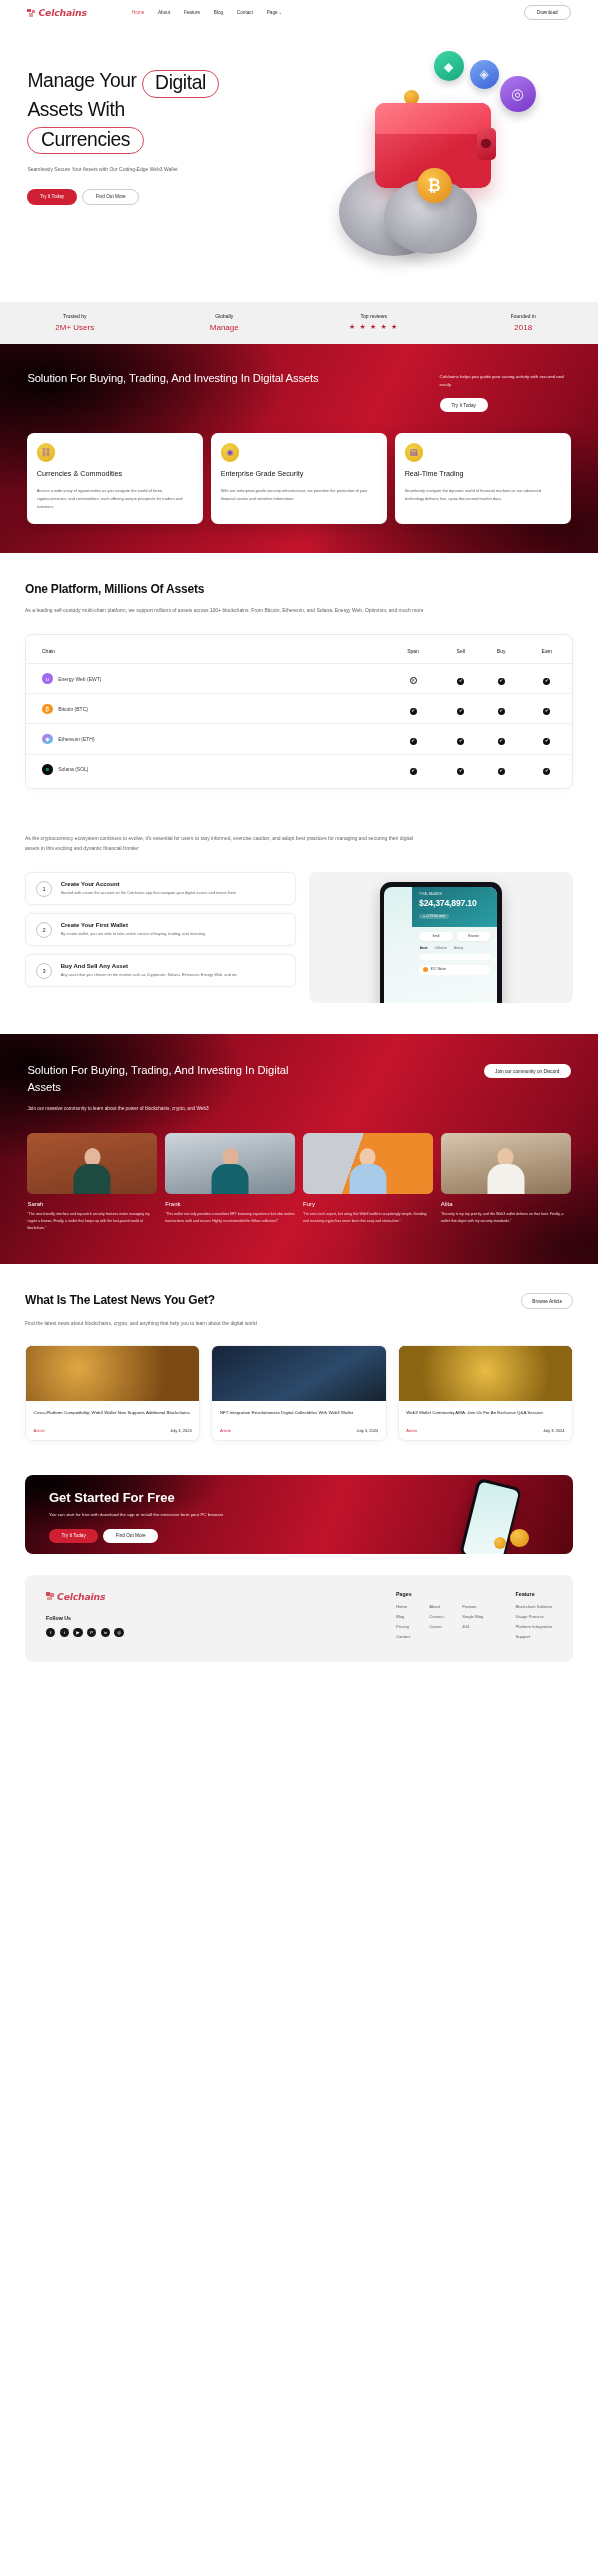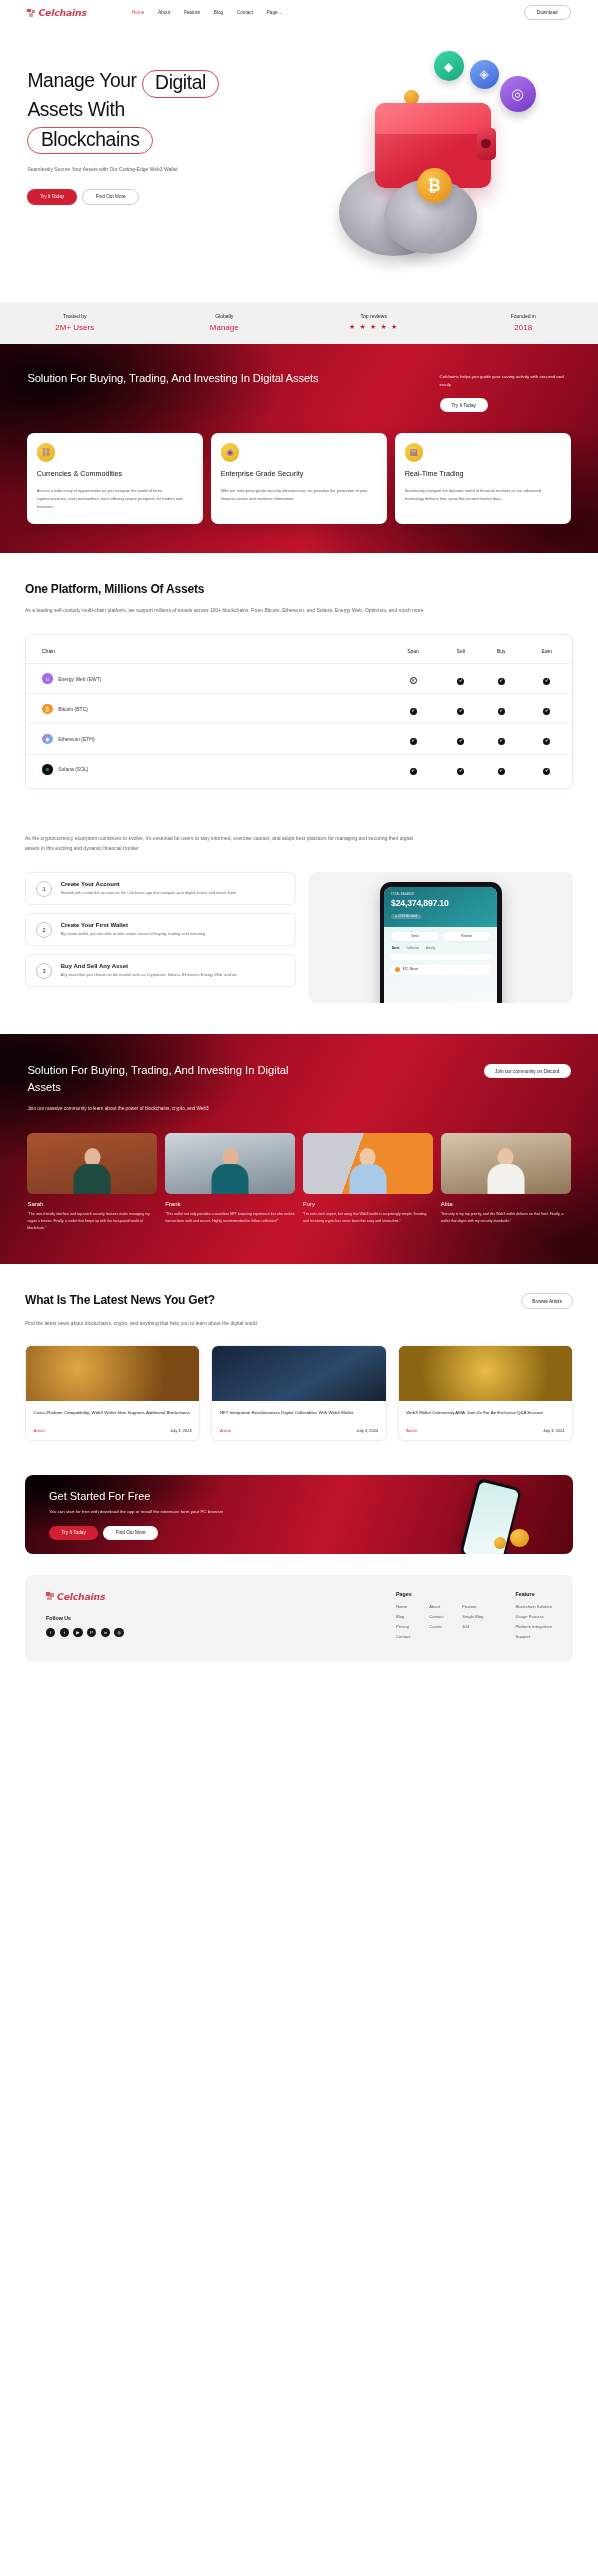--- a/index.html
+++ b/index.html
@@ -175,21 +175,21 @@
   .phone-col {
     flex:1; background:#f4f3f3; border-radius:7.5px; height:131px; position:relative;
     overflow:hidden;
   }
   .phone {
     position:absolute; left:50%; transform:translateX(-50%); top:10px;
     width:122px; height:136px; border-radius:11.2px; background:#101016;
     padding:4.4px; box-shadow:0 6.2px 15px rgba(0,0,0,.22);
   }
   .pscreen { width:100%; height:100%; border-radius:8px; overflow:hidden;
-    background:linear-gradient(165deg,#d9f2f0,#eef7f6 45%,#f7fbfb);}
+    background:linear-gradient(165deg,#d9f2f0,#eef7f6 45%,#f7fbfb);padding-left:28px;}
   .ptop { background:linear-gradient(150deg,#1d6f7a,#2aa0a5); color:#fff; padding:5.6px 6.9px 7.5px;}
   .ptop .lbl { font-size:2.9px; opacity:.85; }
   .ptop .bal { font-size:8.7px; font-weight:700; margin-top:1.9px; letter-spacing:-0.2px;}
   .chip { display:inline-block; margin-top:3.1px; background:rgba(255,255,255,.2);
     border-radius:623px; padding:1.2px 3.7px; font-size:2.6px; }
   .pbtns { display:flex; gap:3.7px; padding:5px 6.9px 0; }
   .pbtn { flex:1; background:#fff; border-radius:623px; padding:2.5px 0; text-align:center;
     font-size:2.9px; color:#19333a; box-shadow:0 0.6px 1.9px rgba(0,0,0,.07);}
   .ptabs { display:flex; gap:6.9px; padding:5.6px 7.5px 3.1px; font-size:2.9px; color:#5e6e72;}
   .ptabs b { color:#12262b; font-weight:700; }
@@ -243,21 +243,21 @@
   .n-date { margin-left:auto; font-size:4px; color:#2a2a33; }
 
   
   .cta {
     margin-top:27.4px; border-radius:8px; overflow:hidden; position:relative;
     background:
       radial-gradient(ellipse 45% 90% at 4% 10%, rgba(0,0,0,.92), rgba(0,0,0,0) 72%),
       linear-gradient(110deg,#2f030c 0%,#8e0b1f 30%,#c0132b 56%,#8a0a1e 82%,#58050f 100%);
     height:79px; padding:15px 0 0 24px;
   }
-  .cta h2 { color:#fff; font-size:11px; font-weight:400; }
+  .cta h2 { color:#fff; font-size:13px; font-weight:700; }
   .cta p { color:#f7dade; font-size:4.4px; line-height:1.95; margin-top:6.2px; width:187px; }
   .cta-btns { display:flex; gap:5px; margin-top:9.3px; }
   .cta .btn-red { background:#cf1f33; }
   .cta .btn-w { background:#fff; color:#1b1b20; padding:4.4px 12.5px; border:none; }
   .cta-phone {
     position:absolute; right:60px; top:7.5px; width:45px; height:79px; border-radius:7.5px;
     background:#0d0d12; padding:2.5px; transform:rotate(14deg);
     box-shadow:0 6.2px 12.5px rgba(0,0,0,.3);
   }
   .cta-phone .s{width:100%;height:100%;border-radius:5.6px;
@@ -306,21 +306,21 @@
       <button class="btn-pill btn-outline">Download</button>
     </div>
   </div>
 
   <section class="hero">
     <div class="hero-copy">
       <h1>
         <span>Manage Your</span>
         <span class="hl">Digital</span><br>
         <span>Assets With</span><br>
-        <span class="hl">Blockchains</span>
+        <span class="hl">Currencies</span>
       </h1>
       <p class="hero-sub">Seamlessly Secure Your Assets with Our Cutting-Edge Web3 Wallet</p>
       <div class="hero-btns">
         <button class="btn-pill btn-red">Try It Today</button>
         <button class="btn-pill btn-ghost">Find Out More</button>
       </div>
     </div>
     <div class="hero-art">
       <div class="coin c-green"></div>
       <div class="coin c-blue"></div>

